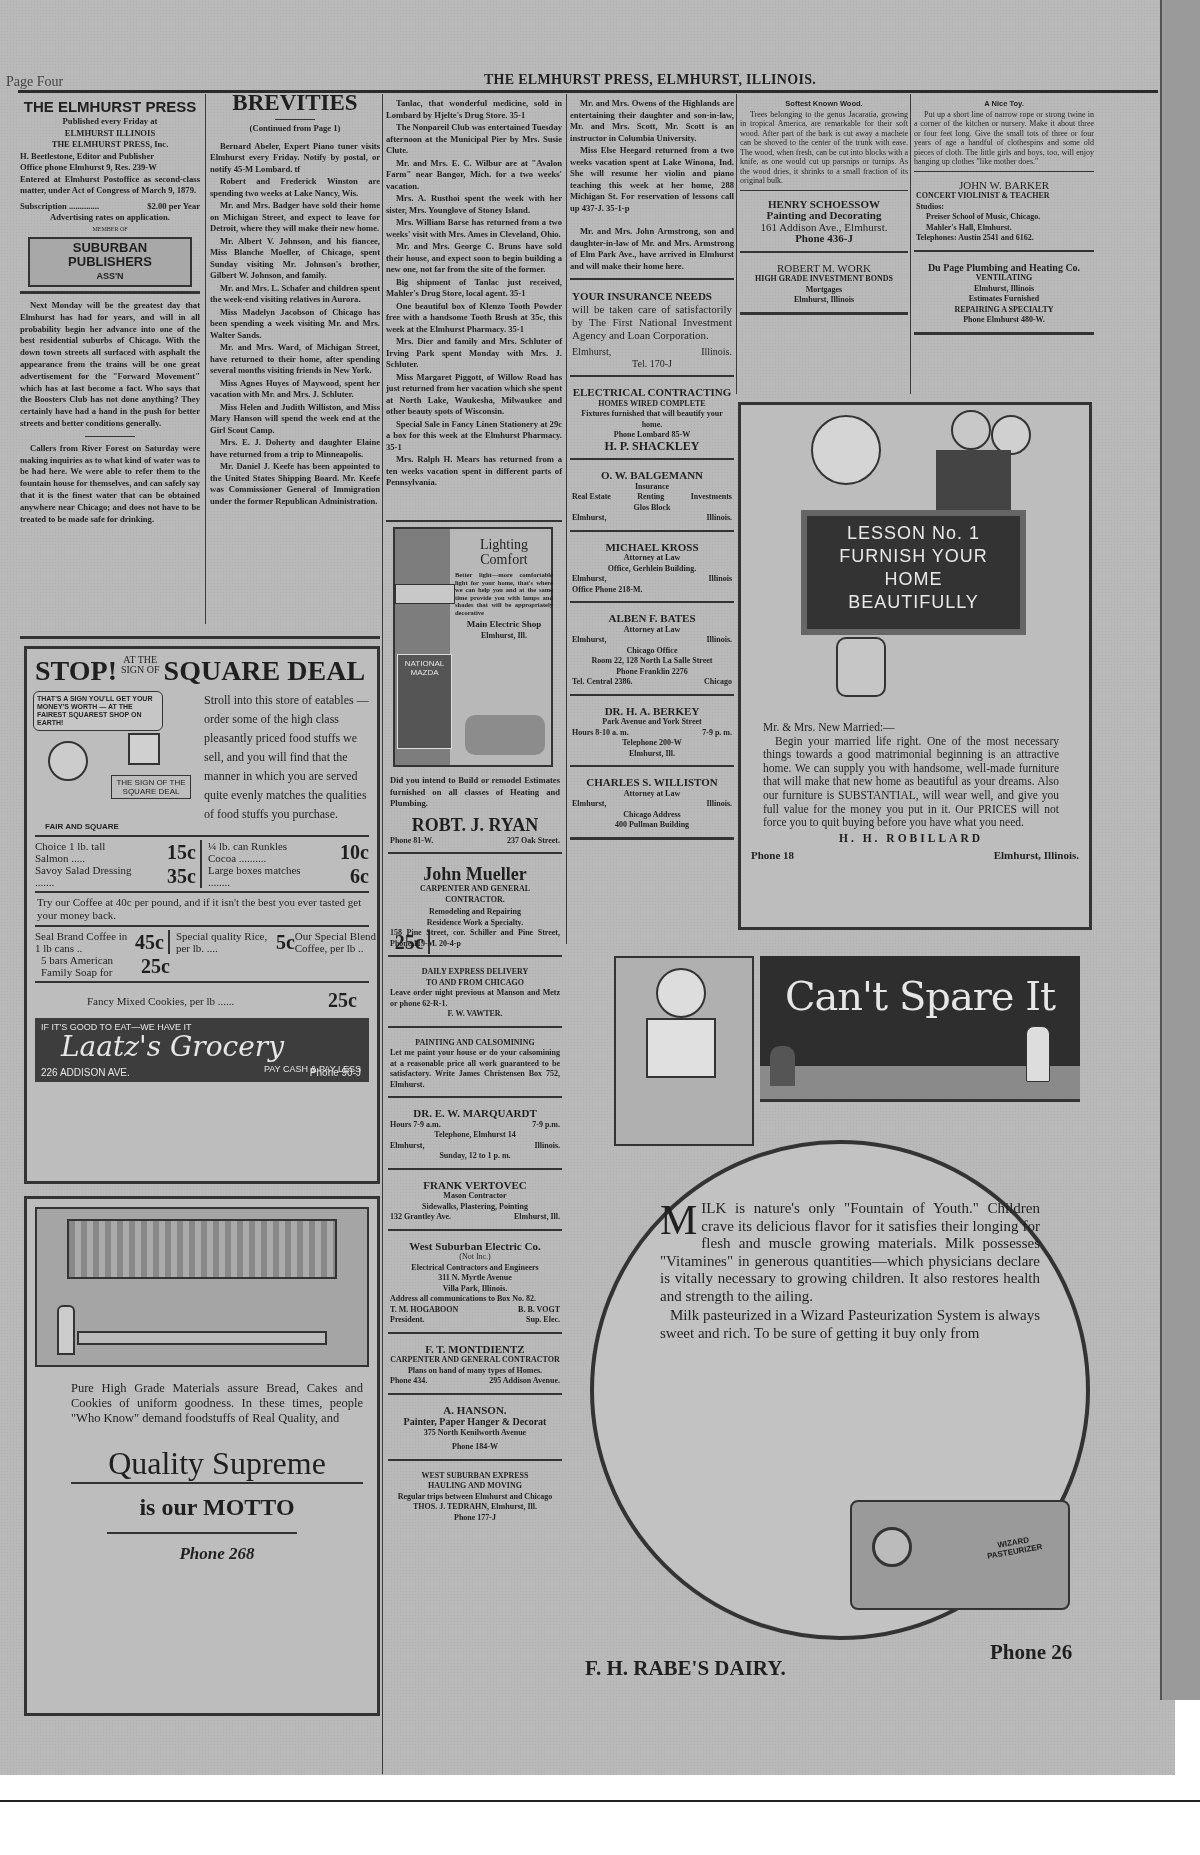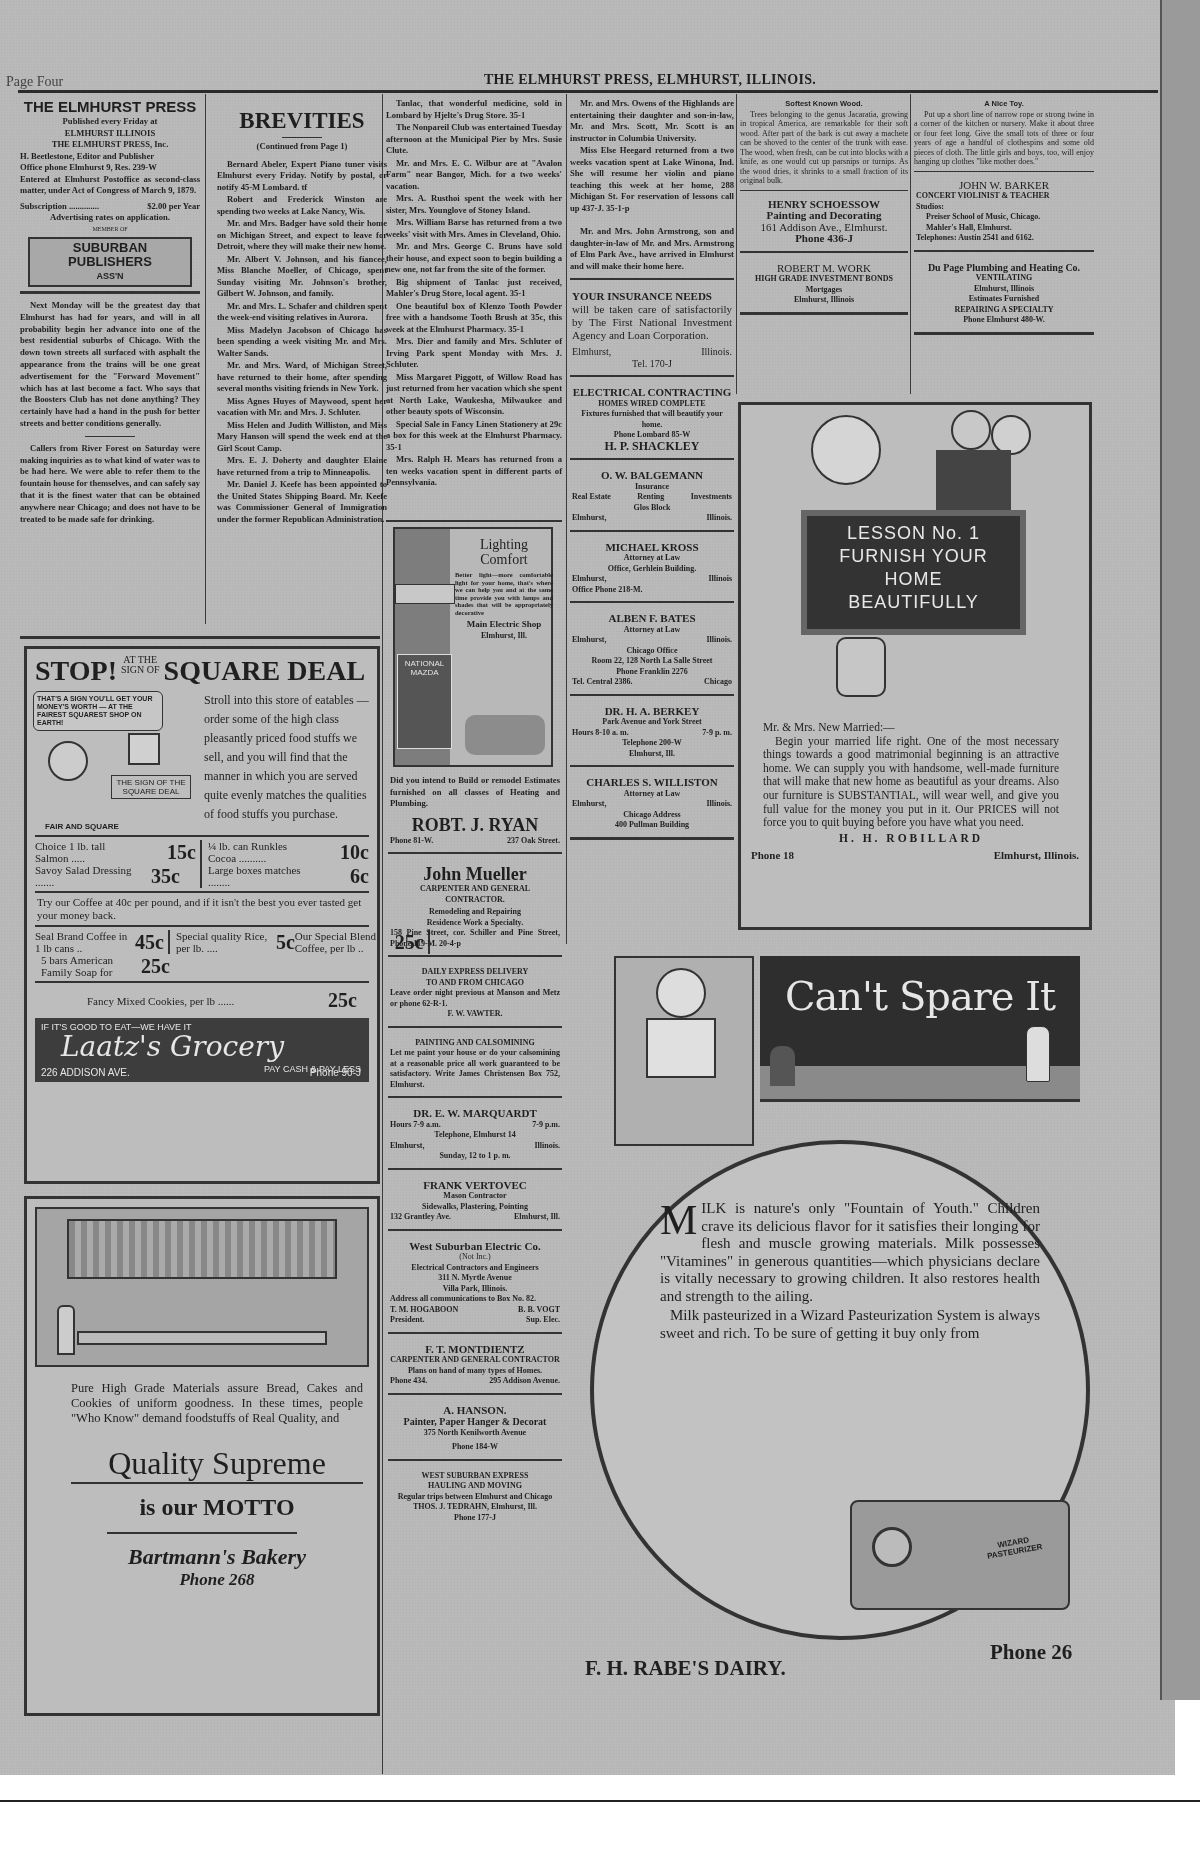--- a/index.html
+++ b/index.html
@@ -68,21 +68,21 @@
     <div>SUBURBAN</div>
     <div>PUBLISHERS</div>
     <div style="font-size:9px;">ASS'N</div>
   </div>
   <div style="height:3px;background:#333;margin:4px 0 6px 0;"></div>
   <p class="b" style="line-height:11.8px;">Next Monday will be the greatest day that Elmhurst has had for years, and will in all probability begin her advance into one of the best residential suburbs of Chicago. With the down town streets all surfaced with asphalt the appearance from the trains will be one great advertisement for the "Forward Movement" which has at last become a fact. Who says that the Boosters Club has not done anything? They certainly have had a hand in the push for better streets and better conditions generally.</p>
   <div style="width:50px;height:1px;background:#333;margin:6px auto;"></div>
   <p class="b" style="line-height:11.8px;">Callers from River Forest on Saturday were making inquiries as to what kind of water was to be had here. We were able to refer them to the fountain house for themselves, and can safely say that it is the finest water that can be obtained anywhere near Chicago; and does not have to be treated to be made safe for drinking.</p>
 </div>
 
-<div class="col" style="left:210px;top:108px;width:170px;margin-left:7px;">
+<div class="col" style="left:210px;top:90px;width:170px;">
   <div class="center b" style="font-size:23px;line-height:26px;">BREVITIES</div>
   <div style="width:40px;height:1px;background:#333;margin:3px auto;"></div>
   <div class="center b" style="margin-bottom:6px;">(Continued from Page 1)</div>
   <p class="b">Bernard Abeler, Expert Piano tuner visits Elmhurst every Friday. Notify by postal, or notify 45-M Lombard. tf</p>
   <p class="b">Robert and Frederick Winston are spending two weeks at Lake Nancy, Wis.</p>
   <p class="b">Mr. and Mrs. Badger have sold their home on Michigan Street, and expect to leave for Detroit, where they will make their new home.</p>
   <p class="b">Mr. Albert V. Johnson, and his fiancee, Miss Blanche Moeller, of Chicago, spent Sunday visiting Mr. Johnson's brother, Gilbert W. Johnson, and family.</p>
   <p class="b">Mr. and Mrs. L. Schafer and children spent the week-end visiting relatives in Aurora.</p>
   <p class="b">Miss Madelyn Jacobson of Chicago has been spending a week visiting Mr. and Mrs. Walter Sands.</p>
   <p class="b">Mr. and Mrs. Ward, of Michigan Street, have returned to their home, after spending several months visiting friends in New York.</p>
@@ -116,21 +116,21 @@
   <div style="height:2px;background:#333;margin:0 8px;"></div>
   <div style="display:grid;grid-template-columns:1fr 1fr;padding:3px 8px;font-size:11px;line-height:12px;">
     <div class="row" style="border-right:2px solid #333;padding-right:4px;align-items:center;">
         <span style="width:100px;">Choice 1 lb. tall Salmon .....</span>
         <span class="b" style="font-size:20px;">15c</span>
       </div>
     <div class="row" style="padding-left:6px;align-items:center;">
         <span style="width:100px;">¼ lb. can Runkles Cocoa ..........</span>
         <span class="b" style="font-size:20px;">10c</span>
       </div>
-    <div class="row" style="border-right:2px solid #333;padding-right:20px;align-items:center;">
+    <div class="row" style="border-right:2px solid #333;padding-right:4px;align-items:center;">
         <span style="width:100px;">Savoy Salad Dressing .......</span>
         <span class="b" style="font-size:20px;">35c</span>
       </div>
     <div class="row" style="padding-left:6px;align-items:center;">
         <span style="width:100px;">Large boxes matches ........</span>
         <span class="b" style="font-size:20px;">6c</span>
       </div>
   </div>
   <div style="height:2px;background:#333;margin:0 8px;"></div>
   <div style="padding:3px 10px;font-size:11px;line-height:13px;">Try our Coffee at 40c per pound, and if it isn't the best you ever tasted get your money back.</div>
@@ -170,21 +170,20 @@
 <div class="abs box" style="left:24px;top:1196px;width:356px;height:520px;">
   <div class="illus" style="margin:8px;height:160px;position:relative;background:#a5a5a5;">
     <div style="position:absolute;left:30px;top:10px;right:30px;height:60px;border:2px solid #333;background:repeating-linear-gradient(90deg,#888 0 6px,#aaa 6px 12px);"></div>
     <div style="position:absolute;left:40px;bottom:20px;right:40px;height:14px;border:2px solid #333;background:#bbb;"></div>
     <div style="position:absolute;left:20px;bottom:10px;width:18px;height:50px;border:2px solid #333;border-radius:6px 6px 0 0;background:#ccc;"></div>
   </div>
   <div style="padding:6px 14px 0 44px;font-size:12.5px;line-height:15px;text-align:justify;">Pure High Grade Materials assure Bread, Cakes and Cookies of uniform goodness. In these times, people "Who Know" demand foodstuffs of Real Quality, and</div>
   <div class="center" style="font-size:32px;line-height:38px;margin-top:18px;border-bottom:2px solid #333;margin-left:44px;margin-right:14px;">Quality Supreme</div>
   <div class="center b" style="font-size:24px;line-height:30px;margin-top:8px;padding-left:30px;">is our MOTTO</div>
   <div style="height:2px;background:#333;margin:10px 80px;"></div>
-  <div class="center b" style="font-size:22px;font-style:italic;line-height:26px;padding-left:30px;">Bartmann's Bakery</div>
   <div class="center b" style="font-size:17px;font-style:italic;padding-left:30px;">Phone 268</div>
 </div>
 
 <div class="col" style="left:386px;top:98px;width:176px;">
   <p class="b">Tanlac, that wonderful medicine, sold in Lombard by Hjelte's Drug Store. 35-1</p>
   <p class="b">The Nonpareil Club was entertained Tuesday afternoon at the Municipal Pier by Mrs. Susie Clute.</p>
   <p class="b">Mr. and Mrs. E. C. Wilbur are at "Avalon Farm" near Bangor, Mich. for a two weeks' vacation.</p>
   <p class="b">Mrs. A. Rusthoi spent the week with her sister, Mrs. Younglove of Stoney Island.</p>
   <p class="b">Mrs. William Barse has returned from a two weeks' visit with Mrs. Ames in Cleveland, Ohio.</p>
   <p class="b">Mr. and Mrs. George C. Bruns have sold their house, and expect soon to begin building a new one, not far from the site of the former.</p>

